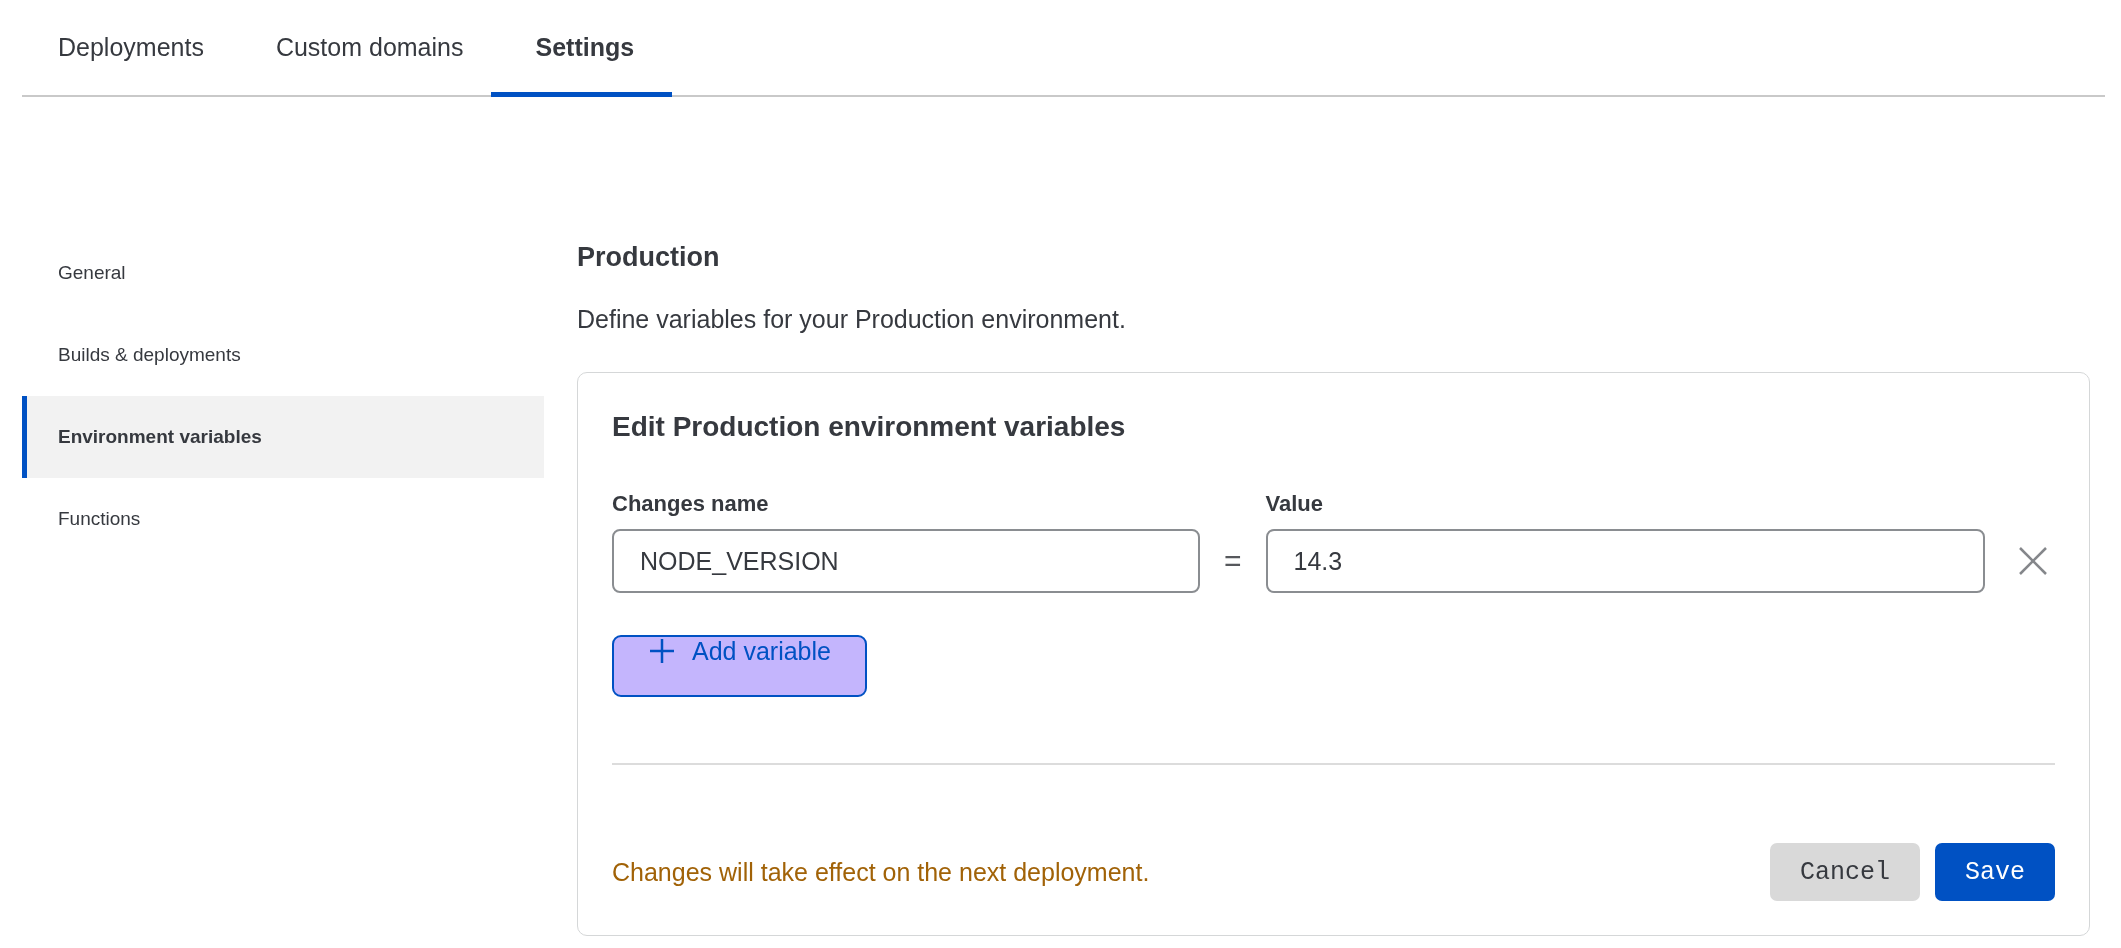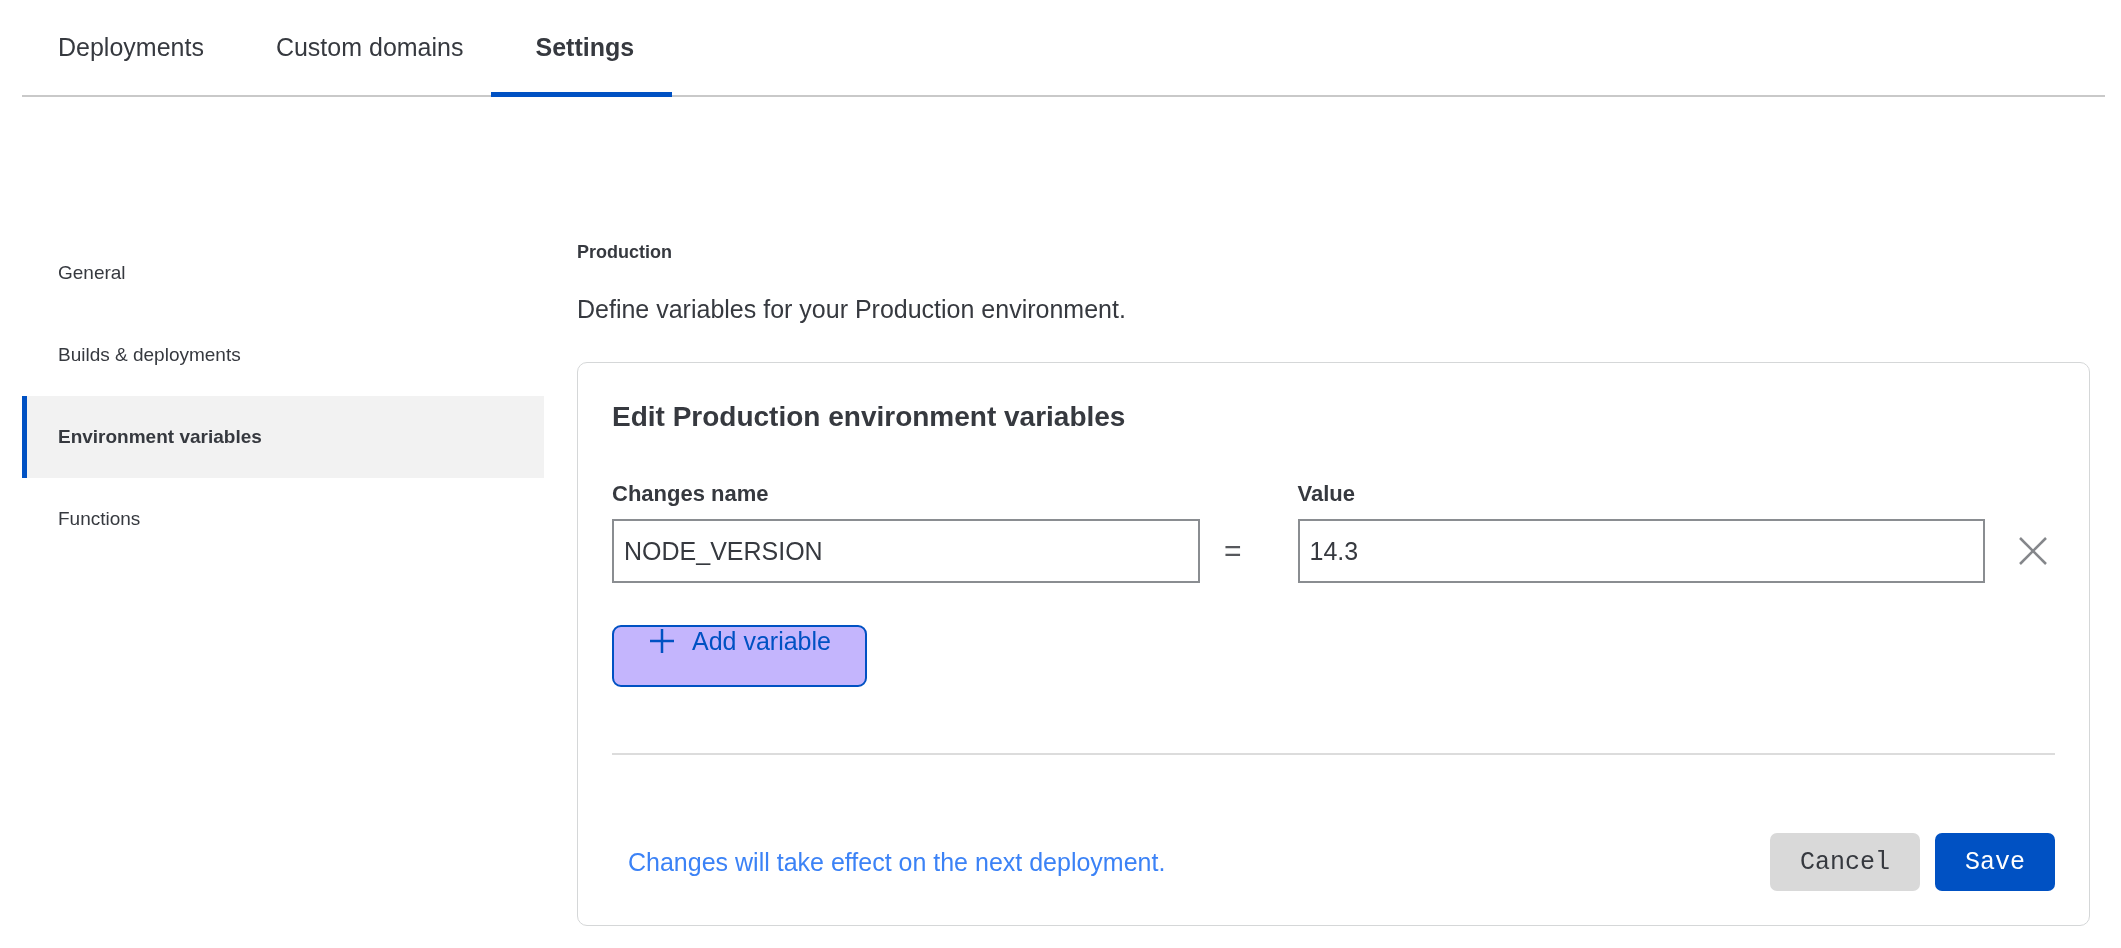--- a/index.html
+++ b/index.html
@@ -48,50 +48,50 @@
     cursor: pointer;
   }
   .side-item.active {
     background: #f2f2f2;
     border-left: 5px solid #0051c3;
     padding-left: 31px;
     font-weight: 700;
   }
 
   .main { flex: 1; margin-left: 33px; max-width: 1513px; }
-  .section-title { font-size: 18px; font-weight: 700; margin-top: 10px; }
+  .section-title { font-size: 27px; font-weight: 700; margin-top: 10px; }
   .section-desc  { font-size: 25px; margin-top: 32px; color: #36393f; }
 
   
   .card {
     margin-top: 38px;
     border: 1.5px solid #d5d7d8;
     border-radius: 10px;
     padding: 38px 34px 34px 34px;
     background: #ffffff;
   }
   .card-title { font-size: 28px; font-weight: 700; }
 
   .var-row { display: flex; align-items: flex-end; margin-top: 48px; }
   .field { display: flex; flex-direction: column; }
   .field label { font-size: 22px; font-weight: 700; color: #36393f; margin-bottom: 12px; }
   .field input {
     height: 64px;
     border: 2px solid #8a8d91;
-    border-radius: 0;
+    border-radius: 8px;
     background: #fff;
     font-family: "Liberation Sans", "DejaVu Sans", sans-serif;
     font-size: 25px;
     color: #36393f;
-    padding: 0 10px;
+    padding: 0 26px;
     outline: none;
     width: 100%;
   }
   .field-name  { width: 588px; flex: 0 0 588px; }
-  .field-value { flex: 1; margin-left: 32px; }
+  .field-value { flex: 1; }
   .equals {
     font-size: 30px;
     color: #56585c;
     padding: 0 24px;
     height: 64px;
     display: flex;
     align-items: center;
   }
   .remove-btn {
     background: none; border: none; cursor: pointer;
@@ -117,21 +117,21 @@
   }
 
   .divider { margin-top: 66px; border: none; border-top: 2px solid #dcdcdc; }
 
   .card-footer {
     margin-top: 78px;
     display: flex;
     align-items: center;
     justify-content: space-between;
   }
-  .footer-note { font-size: 25px; color: #3b82f6; margin-left: 16px; }
+  .footer-note { font-size: 25px; color: #a16207; }
   .actions { display: flex; gap: 15px; }
   .btn {
     height: 58px;
     border: none;
     border-radius: 7px;
     font-size: 25px;
     font-family: Liberation Mono, monospace;
     cursor: pointer;
     padding: 0 30px;
   }

